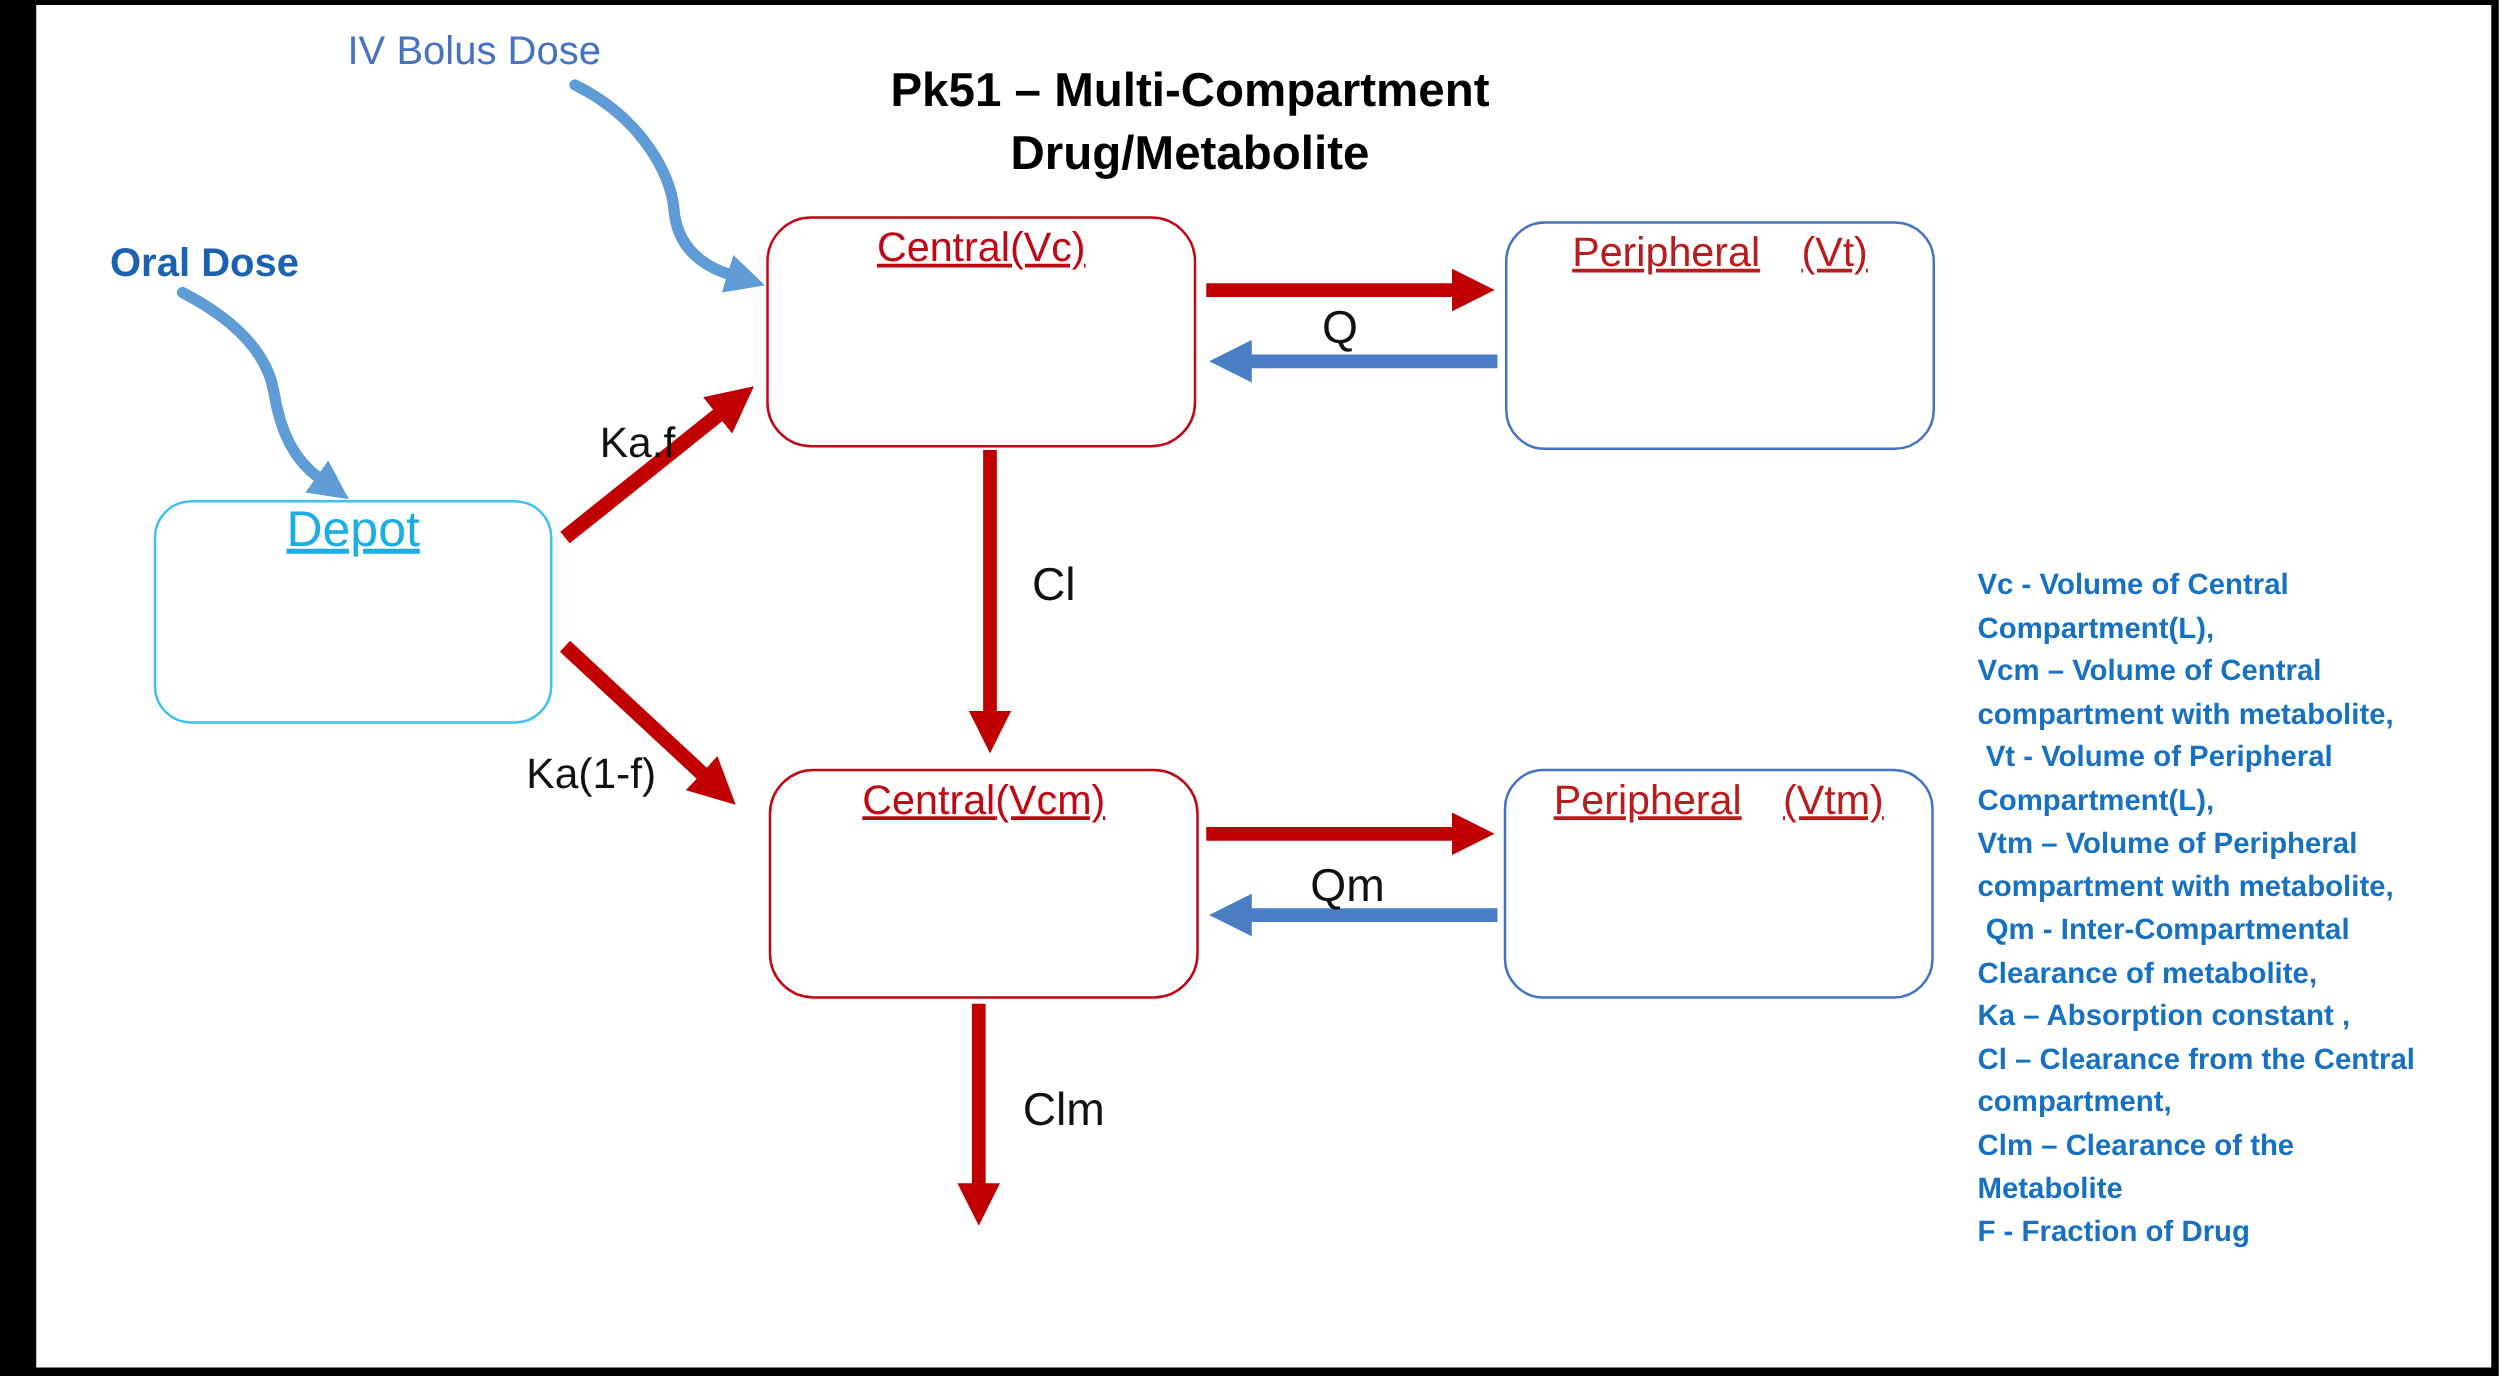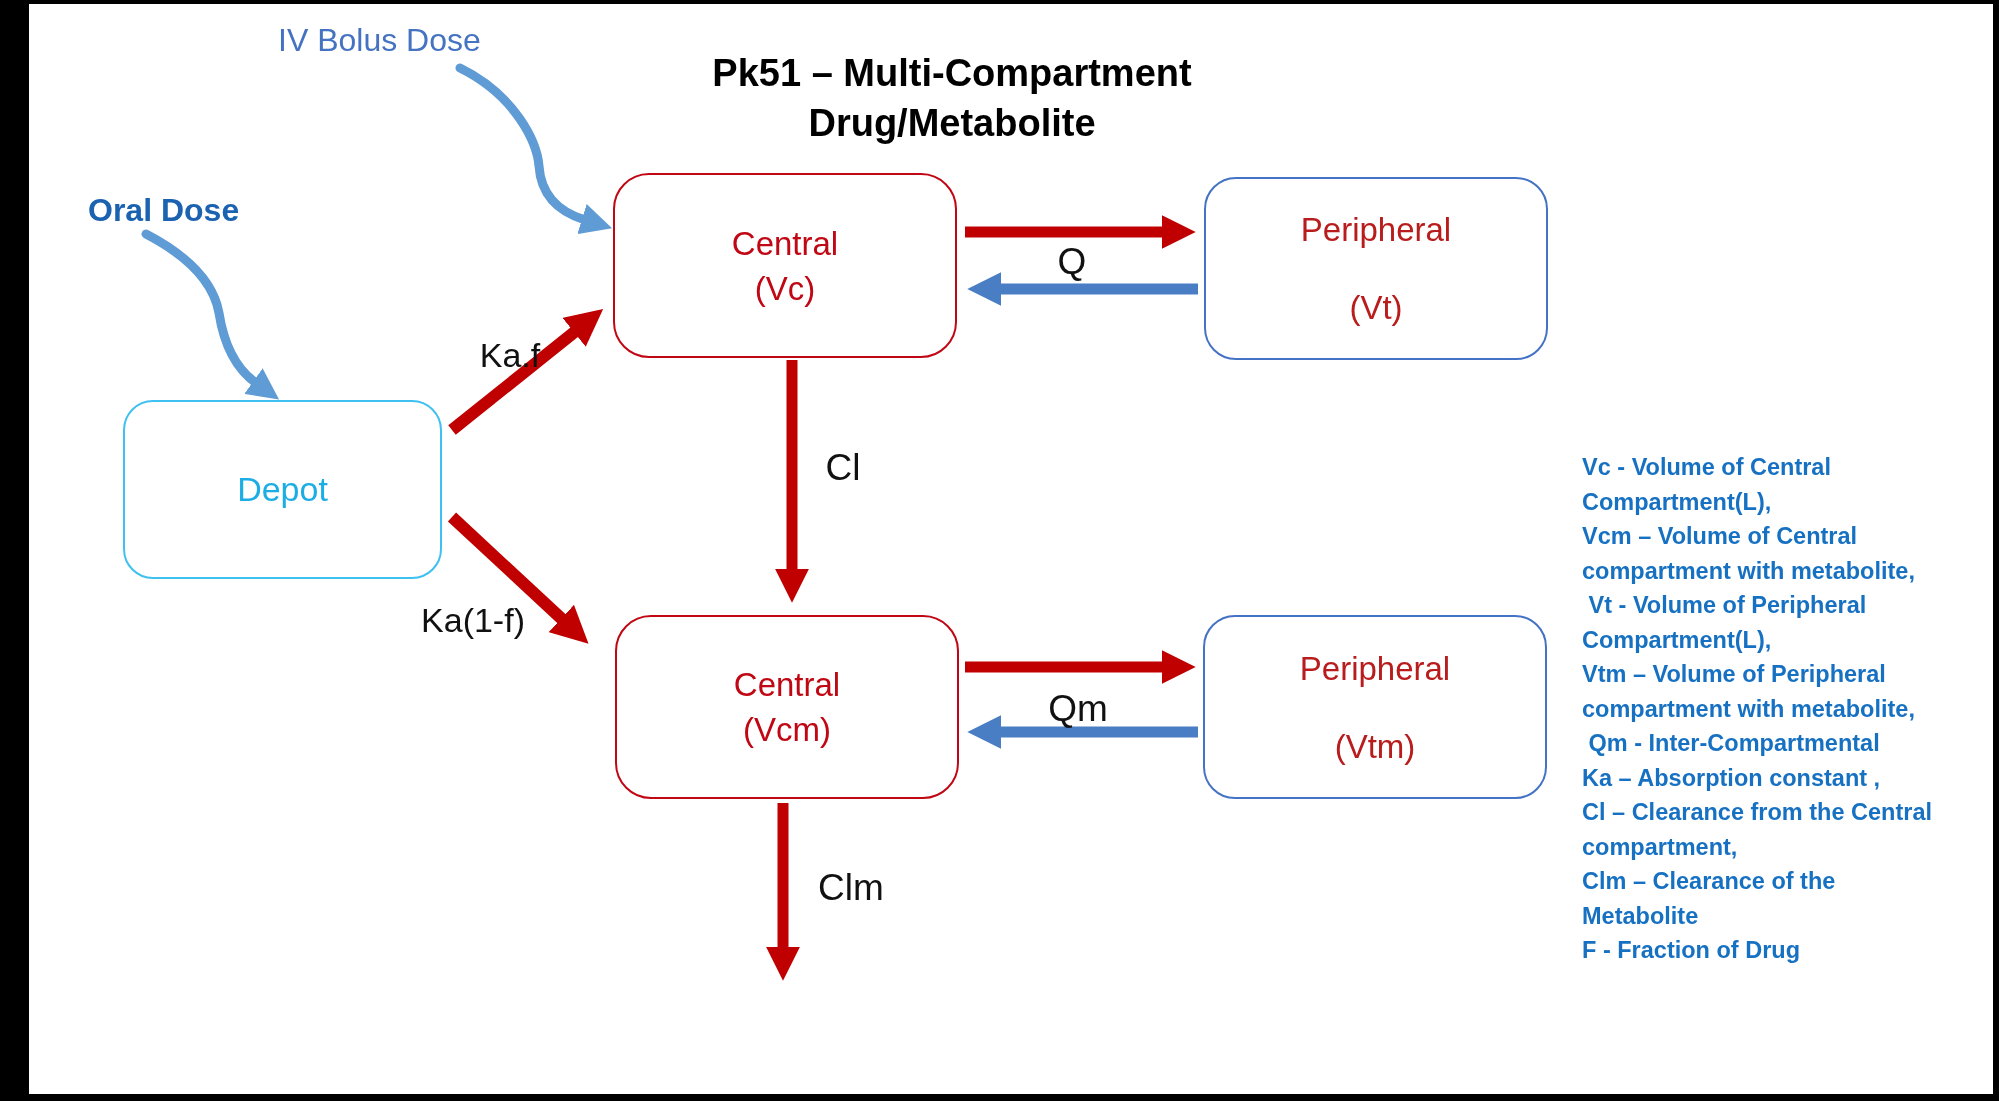--- a/index.html
+++ b/index.html
@@ -12,34 +12,34 @@
   }
   .canvas {
     position:absolute; left:29px; top:4px;
     width:1964px; height:1090px;
     background:#ffffff;
   }
   .arrows-svg { position:absolute; left:0; top:0; width:1964px; height:1090px; z-index:1; }
 
   .box {
     position:absolute; z-index:2;
-    display:flex; flex-direction:column; align-items:center; justify-content:center;
+    display:flex; flex-direction:row; align-items:flex-start; justify-content:center;
     background:#ffffff;
     text-align:center;
-    font-size:33px; line-height:45px;
+    font-size:33px; line-height:45px;text-decoration:underline;
   }
   .box-red   { border:2.5px solid #C00713; border-radius:36px; color:#C00713; }
   .box-blue  { border:2.5px solid #4472C4; border-radius:32px; color:#b91c1c;gap:33px; }
   .box-cyan  { border:2.5px solid #3EC1F0; border-radius:30px; color:#1CADE4; }
 
   #box-vc   { left:584px; top:169px;  width:340px; height:181px; }
   #box-vt   { left:1175px; top:173px; width:340px; height:179px; }
   #box-vcm  { left:586px; top:611px;  width:340px; height:180px; }
   #box-vtm  { left:1174px; top:611px; width:340px; height:180px; }
-  #box-depot{ left:94px;  top:396px;  width:315px; height:175px; font-size:34px; }
+  #box-depot{ left:94px;  top:396px;  width:315px; height:175px; font-size:40px; }
 
   .flow-label {
     position:absolute; z-index:3;
     transform:translate(-50%,-50%);
     color:#111111; font-size:37px; white-space:nowrap;
   }
   #label-q    { left:1043px; top:258px; }
   #label-qm   { left:1049px; top:705px; }
   #label-cl   { left:814px;  top:464px; }
   #label-clm  { left:822px;  top:884px; }
@@ -141,20 +141,21 @@
   <div class="legend">
     <div class="legend-line">Vc - Volume of Central</div>
     <div class="legend-line">Compartment(L),</div>
     <div class="legend-line">Vcm – Volume of Central</div>
     <div class="legend-line">compartment with metabolite,</div>
     <div class="legend-line"> Vt - Volume of Peripheral</div>
     <div class="legend-line">Compartment(L),</div>
     <div class="legend-line">Vtm – Volume of Peripheral</div>
     <div class="legend-line">compartment with metabolite,</div>
     <div class="legend-line"> Qm - Inter-Compartmental</div>
+    <div class="legend-line">Clearance of metabolite,</div>
     <div class="legend-line">Ka – Absorption constant ,</div>
     <div class="legend-line">Cl – Clearance from the Central</div>
     <div class="legend-line">compartment,</div>
     <div class="legend-line">Clm – Clearance of the</div>
     <div class="legend-line">Metabolite</div>
     <div class="legend-line">F - Fraction of Drug</div>
   </div>
 
 </div>
 

